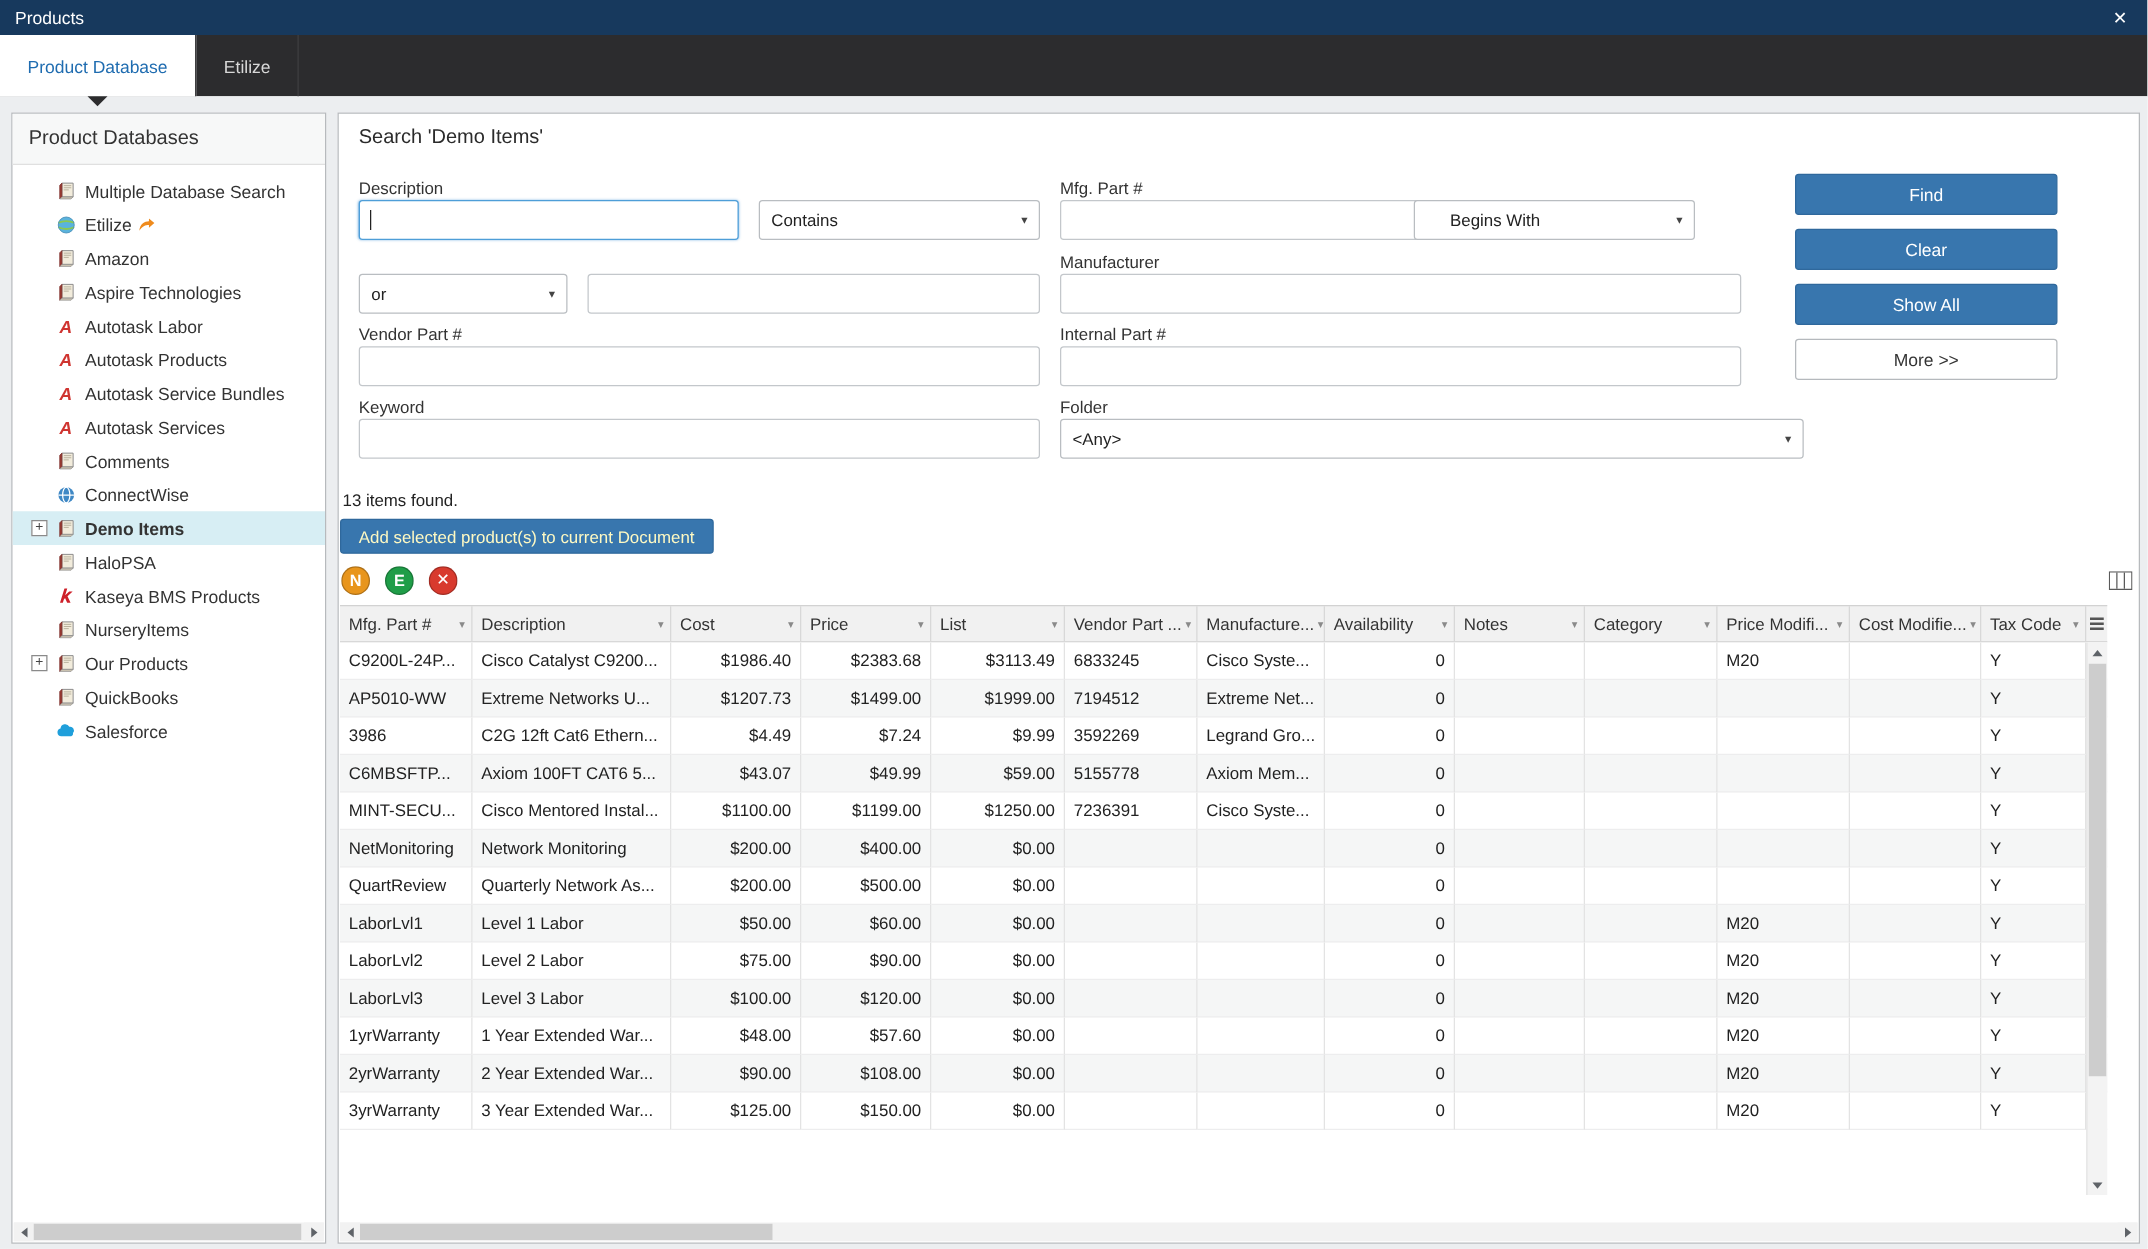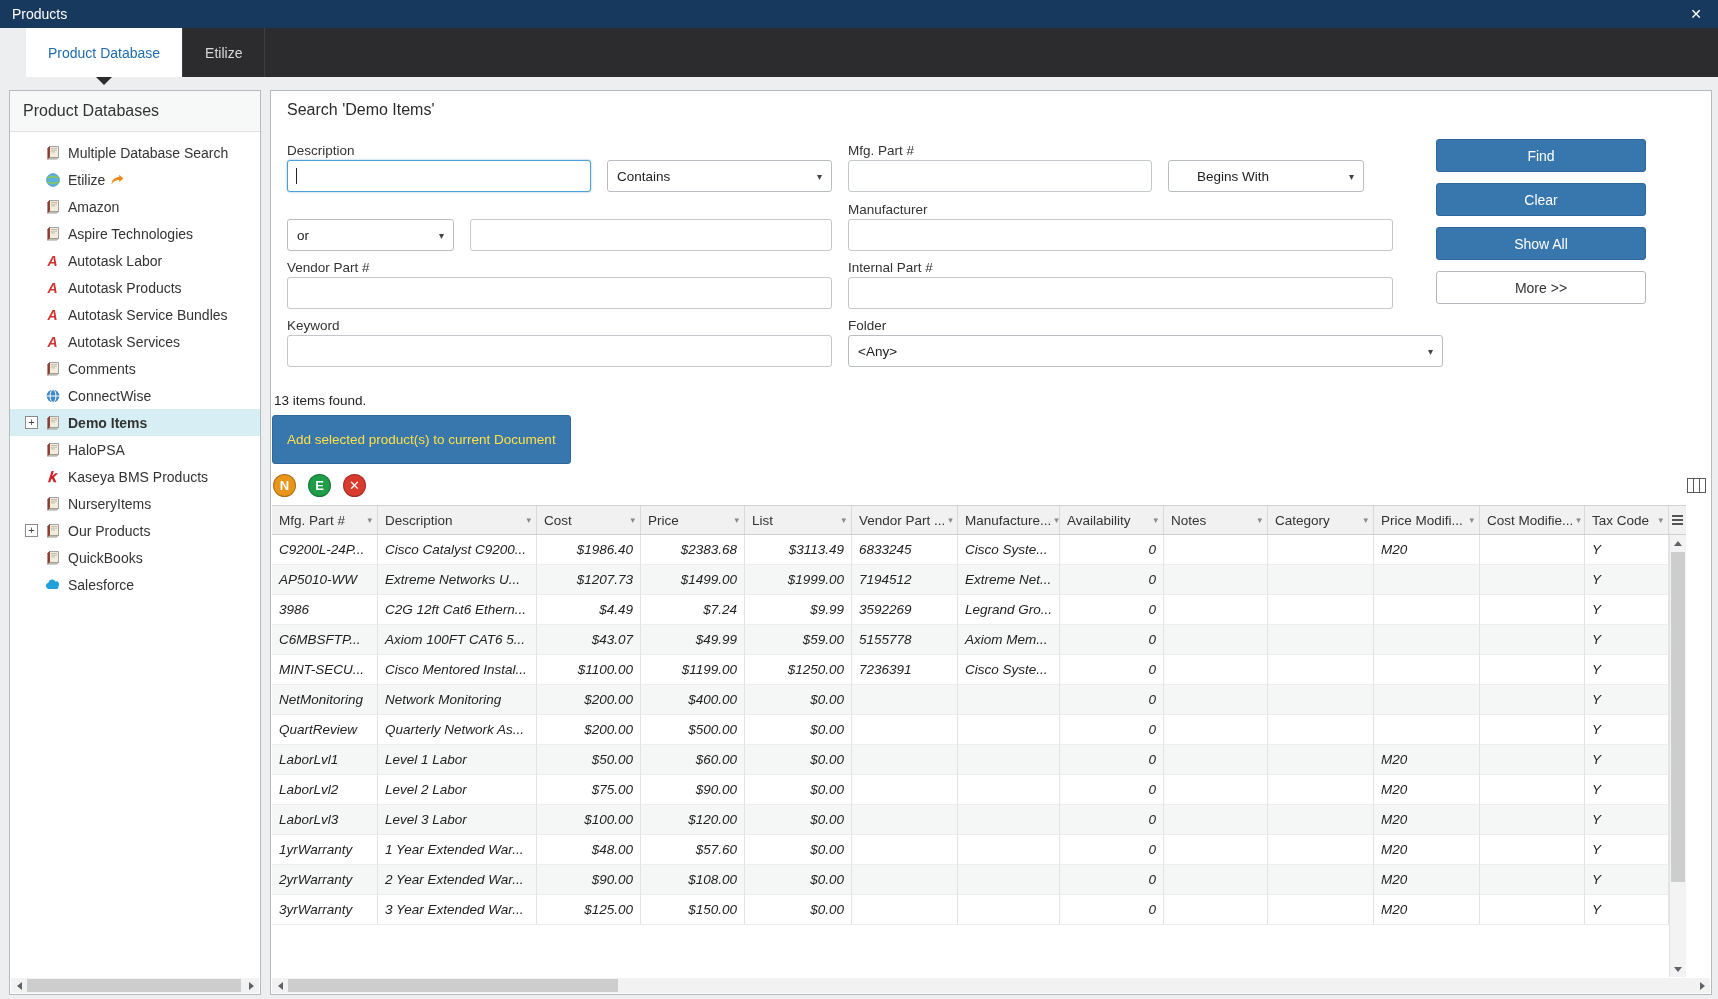--- a/index.html
+++ b/index.html
@@ -4,21 +4,21 @@
 <style>
   * { box-sizing: border-box; margin: 0; padding: 0; }
   html, body { width: 1718px; height: 999px; }
   body { font-family: "Liberation Sans", "DejaVu Sans", sans-serif; background: #eceef0; color: #333; overflow: hidden; }
   .window { width: 1718px; height: 999px; display: flex; flex-direction: column; }
 
   .titlebar { height: 28px; background: #17395d; color: #fff; display: flex; align-items: center; padding: 0 12px; font-size: 14px; flex: 0 0 auto; }
   .titlebar .spacer { flex: 1; }
   .close { font-size: 14px; cursor: pointer; padding: 0 4px; }
 
-  .tabbar { height: 49px; background: #2c2c2e; display: flex; align-items: stretch; flex: 0 0 auto; margin-left: 26px; }
+  .tabbar { height: 49px; background: #2c2c2e; display: flex; align-items: stretch; flex: 0 0 auto; }
   .tab { display: flex; align-items: center; padding: 0 22px; font-size: 14px; color: #d8d8d8; position: relative; cursor: pointer; border-right: 1px solid #3e3e40; }
   .tab.active { background: #fff; color: #1f6cb0; }
   .tab.active::after { content: ""; position: absolute; top: 100%; left: 50%; margin-left: -8px; border: 8px solid transparent; border-top-color: #2c2c2e; z-index: 5; }
 
   .content { flex: 1; display: flex; gap: 9px; padding: 13px 6px 4px 9px; background: #eceef0; }
   .panel { background: #fff; border: 1px solid #b7babd; }
 
   
   .sidebar { width: 252px; flex: 0 0 auto; position: relative; overflow: hidden; }
   .sidebar-header { padding: 11px 13px; font-size: 16px; color: #333; background: #f7f8f8; border-bottom: 1px solid #e0e0e0; }
@@ -56,35 +56,35 @@
   .tinput { position: absolute; height: 32px; border: 1px solid #c3c7cb; border-radius: 3px; padding: 0 9px; font-size: 13.5px; font-family: inherit; background: #fff; color: #222; }
   .tinput.focus { border-color: #4e9ed8; box-shadow: 0 0 2px rgba(70,150,215,.7); }
   .select { position: absolute; height: 32px; border: 1px solid #b9bdc1; border-radius: 3px; background: #fff; display: flex; align-items: center; justify-content: space-between; padding: 0 9px; font-size: 13.5px; cursor: pointer; color: #222; }
   .select .chev { font-size: 10px; color: #444; margin-left: 6px; }
   .caret { position: absolute; width: 1px; height: 16px; background: #222; animation: blink 1.1s steps(1) infinite; }
   @keyframes blink { 50% { opacity: 0; } }
   .btn { position: absolute; width: 210px; height: 33px; border-radius: 3px; font-size: 14px; font-family: inherit; cursor: pointer; border: 1px solid transparent; }
   .btn.blue { background: #3876ae; color: #fff; border-color: #2f689c; }
   .btn.plain { background: #fff; color: #333; border-color: #b5b9bd; }
   .count { margin: 22px 0 0 3px; font-size: 13.5px; color: #222; }
-  .add-btn { display: block; margin: 7px 0 0 1px; height: 49px; padding: 0 14px; background: #3876ae; color: #fde047; border: 1px solid #2f689c; border-radius: 3px; font-size: 13.5px; font-family: inherit; cursor: pointer; }
+  .add-btn { display: block; margin: 7px 0 0 1px; height: 28px; padding: 0 14px; background: #3876ae; color: #fef9c3; border: 1px solid #2f689c; border-radius: 3px; font-size: 13.5px; font-family: inherit; cursor: pointer; }
   .icon-row { display: flex; align-items: center; margin: 8px 2px 0 2px; height: 26px; }
   .circle-btn { width: 23px; height: 23px; border-radius: 50%; color: #fff; font-size: 13px; font-weight: bold; display: flex; align-items: center; justify-content: center; margin-right: 12px; cursor: pointer; border: 1px solid rgba(0,0,0,.25); }
   .col-chooser { margin-left: auto; margin-right: 3px; cursor: pointer; display: flex; align-items: center; }
 
   
   .grid-area { position: relative; margin: 7px 0 0 1px; width: 1414px; height: 472px; overflow: hidden;
     --cols: 106px 159px 104px 104px 107px 106px 102px 104px 104px 106px 106px 105px 84px 17px; }
   .ghead { display: grid; grid-template-columns: var(--cols); background: #f1f1f1; border-top: 1px solid #d2d2d2; border-bottom: 1px solid #cfcfcf; height: 30px; }
   .hcell { display: flex; align-items: center; justify-content: space-between; padding: 0 5px 0 7px; font-size: 13.5px; color: #333; border-right: 1px solid #d8d8d8; overflow: hidden; white-space: nowrap; cursor: pointer; }
   .hcell .chev { font-size: 9px; color: #8a8a8a; flex: 0 0 auto; margin-left: 3px; }
   .menu-cell { display: flex; align-items: center; justify-content: center; border-right: none; cursor: pointer; padding: 0; }
   .hamburger { display: flex; flex-direction: column; gap: 2px; }
   .hamburger span { display: block; width: 11px; height: 2px; background: #555; }
-  .grow { display: grid; grid-template-columns: var(--cols); height: 30px; background: #fff; font-style: italic; }
+  .grow { display: grid; grid-template-columns: var(--cols); height: 30px; background: #fff; }
   .grow.alt { background: #f5f6f6; }
   .cell { font-size: 13.5px; color: #222; padding: 0 7px; line-height: 29px; border-right: 1px solid #e3e3e3; border-bottom: 1px solid #ededee; overflow: hidden; white-space: nowrap; }
   .cell.r { text-align: right; }
   .cell.filler { border-right: none; }
   .grid-vscroll { top: 30px; bottom: 0; right: 0; }
   .main-hscroll { position: absolute; left: 1px; right: 1px; bottom: 1px; }
 </style>
 </head>
 <body>
 
@@ -318,21 +318,21 @@
         <label class="flabel" style="left:0;top:24px;">Description</label>
         <input class="tinput focus" style="left: 0px; top: 41px; width: 304px;" value="">
         <span class="caret" style="left:9px;top:49px;"></span>
         <div class="select" style="left:320px;top:41px;width:225px;">
           <span>Contains</span>
             <span class="chev">▾</span>
         </div>
 
         <label class="flabel" style="left:561px;top:24px;">Mfg. Part #</label>
         <input class="tinput" style="left: 561px; top: 41px; width: 304px;" value="">
-        <div class="select" style="left:881px;top:41px;width:196px;padding-left:28px;">
+        <div class="select" style="left:844px;top:41px;width:225px;padding-left:28px;">
           <span>Begins With</span>
             <span class="chev">▾</span>
         </div>
 
         <div class="select" style="left:0;top:100px;width:167px;">
           <span>or</span>
             <span class="chev">▾</span>
         </div>
         <input class="tinput" style="left: 183px; top: 100px; width: 362px;">
 

